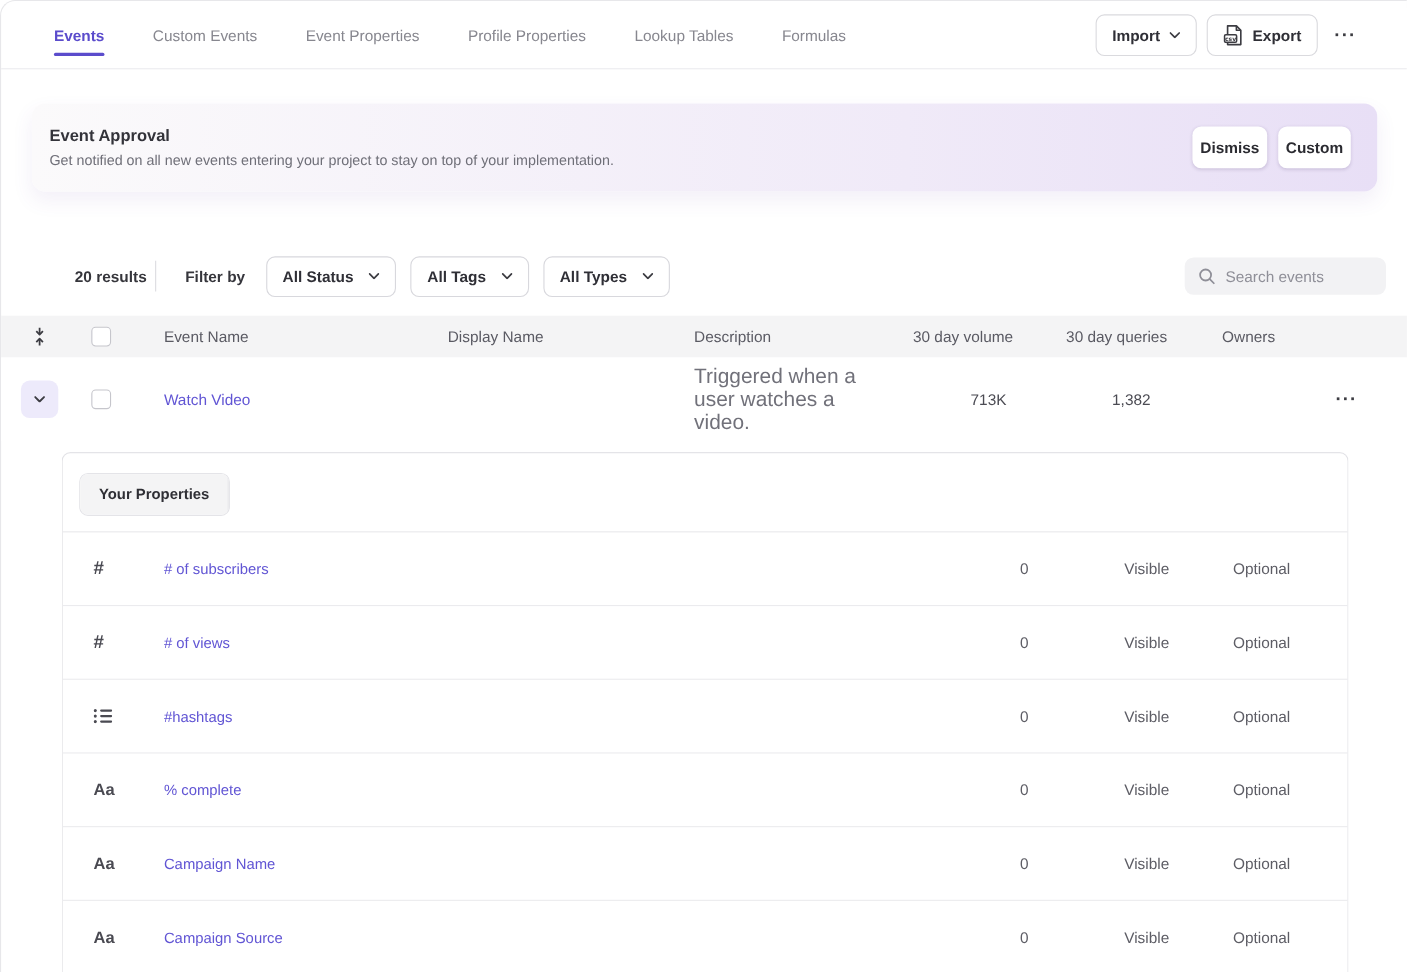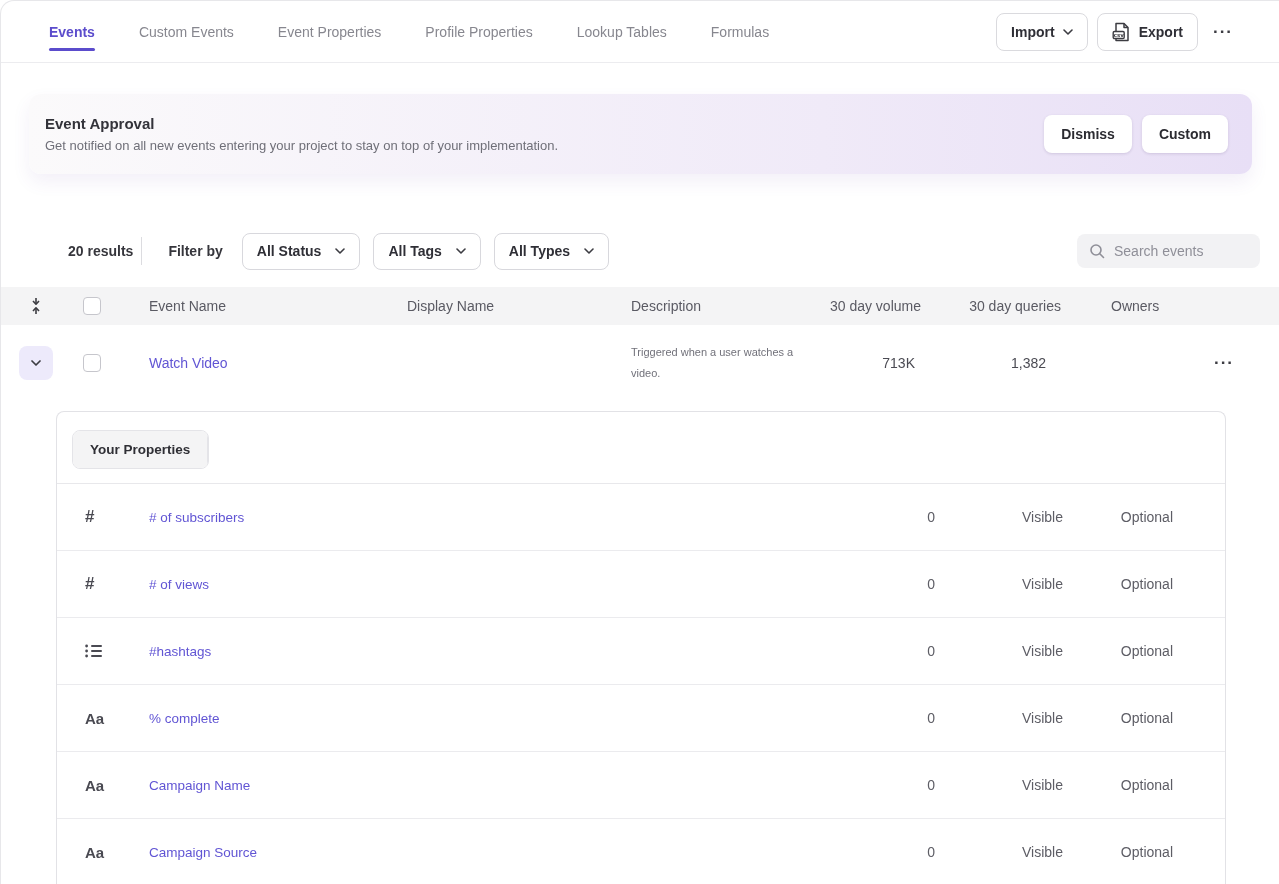--- a/index.html
+++ b/index.html
@@ -24,21 +24,21 @@
     padding:0 6px; cursor:pointer; line-height:38px; }
 
   
   .banner { position:absolute; left:28px; top:93px; width:1223px; height:80px; border-radius:12px;
     background:linear-gradient(90deg,#fbfafb 0%,#f0eaf8 65%,#e8dff6 100%);
     box-shadow:0 8px 18px rgba(100,70,170,.08); display:flex; align-items:center; padding:0 24px 0 16px; }
   .banner-text { padding-left:0; }
   .banner-title { font-size:15px; font-weight:700; color:#33333a; margin-bottom:6px; }
   .banner-desc { font-size:13px; color:#6f6f78; }
   .banner-actions { margin-left:auto; display:flex; gap:10px; }
-  .btn-white { height:38px; padding:0 17px; background:#fff; border:none; border-radius:8px;
+  .btn-white { height:38px; padding:0 7px; background:#fff; border:none; border-radius:8px;
     font-size:14px; font-weight:700; color:#2b2b31; cursor:pointer;
     box-shadow:0 1px 3px rgba(40,20,80,.14); font-family:inherit; }
 
   
   .filterbar { position:absolute; left:55px; top:231px; right:19px; height:38px;
     display:flex; align-items:center; }
   .results { font-size:14px; font-weight:700; color:#36363c;margin-left:12px; }
   .vdivider { width:1px; height:28px; background:#dcdce0; margin:0 26px 0 8px; }
   .filterby { font-size:14px; font-weight:700; color:#36363c; margin-right:19px;text-align:right; }
   .dd-btn { display:inline-flex; align-items:center; gap:14px; height:37px; padding:0 14px;
@@ -61,21 +61,21 @@
   .th-owners { padding-left:50px; }
   .checkbox { width:18px; height:18px; border:1.5px solid #c6c6cc; border-radius:4px;
     background:#fff; margin-left:12px; cursor:pointer; }
   .collapse-wrap { display:flex; justify-content:center; }
 
   .event-row { position:absolute; left:0; top:324px; width:1279px; height:76px; background:#fff;
     font-size:14px; }
   .chev-btn { width:34px; height:34px; margin-left:18px; border:none; border-radius:8px;
     background:#edeafb; display:flex; align-items:center; justify-content:center; cursor:pointer; }
   .event-link { color:#6155d4; cursor:pointer; }
-  .desc-cell { font-size:11px; color:#71717a; line-height:21px; width:165px; }
+  .desc-cell { font-size:19px; color:#71717a; line-height:21px; width:165px; }
   .num-cell { text-align:right; color:#4b4b53; }
   .row-more { position:absolute; right:40px; top:50%; transform:translateY(-50%); }
 
   
   .card { position:absolute; left:55px; top:410px; width:1170px; height:500px;
     background:#fff; border:1px solid #e2e2e6; border-radius:8px 8px 0 0; border-bottom:none; }
   .tabgroup { display:inline-flex; margin:18px 0 0 15px; border:1px solid #e4e4e8;
     border-radius:8px; overflow:hidden; }
   .ptab { height:37px; display:flex; align-items:center; padding:0 17px; font-size:13.5px;
     cursor:pointer; background:#fff; color:#9a9aa2; }

